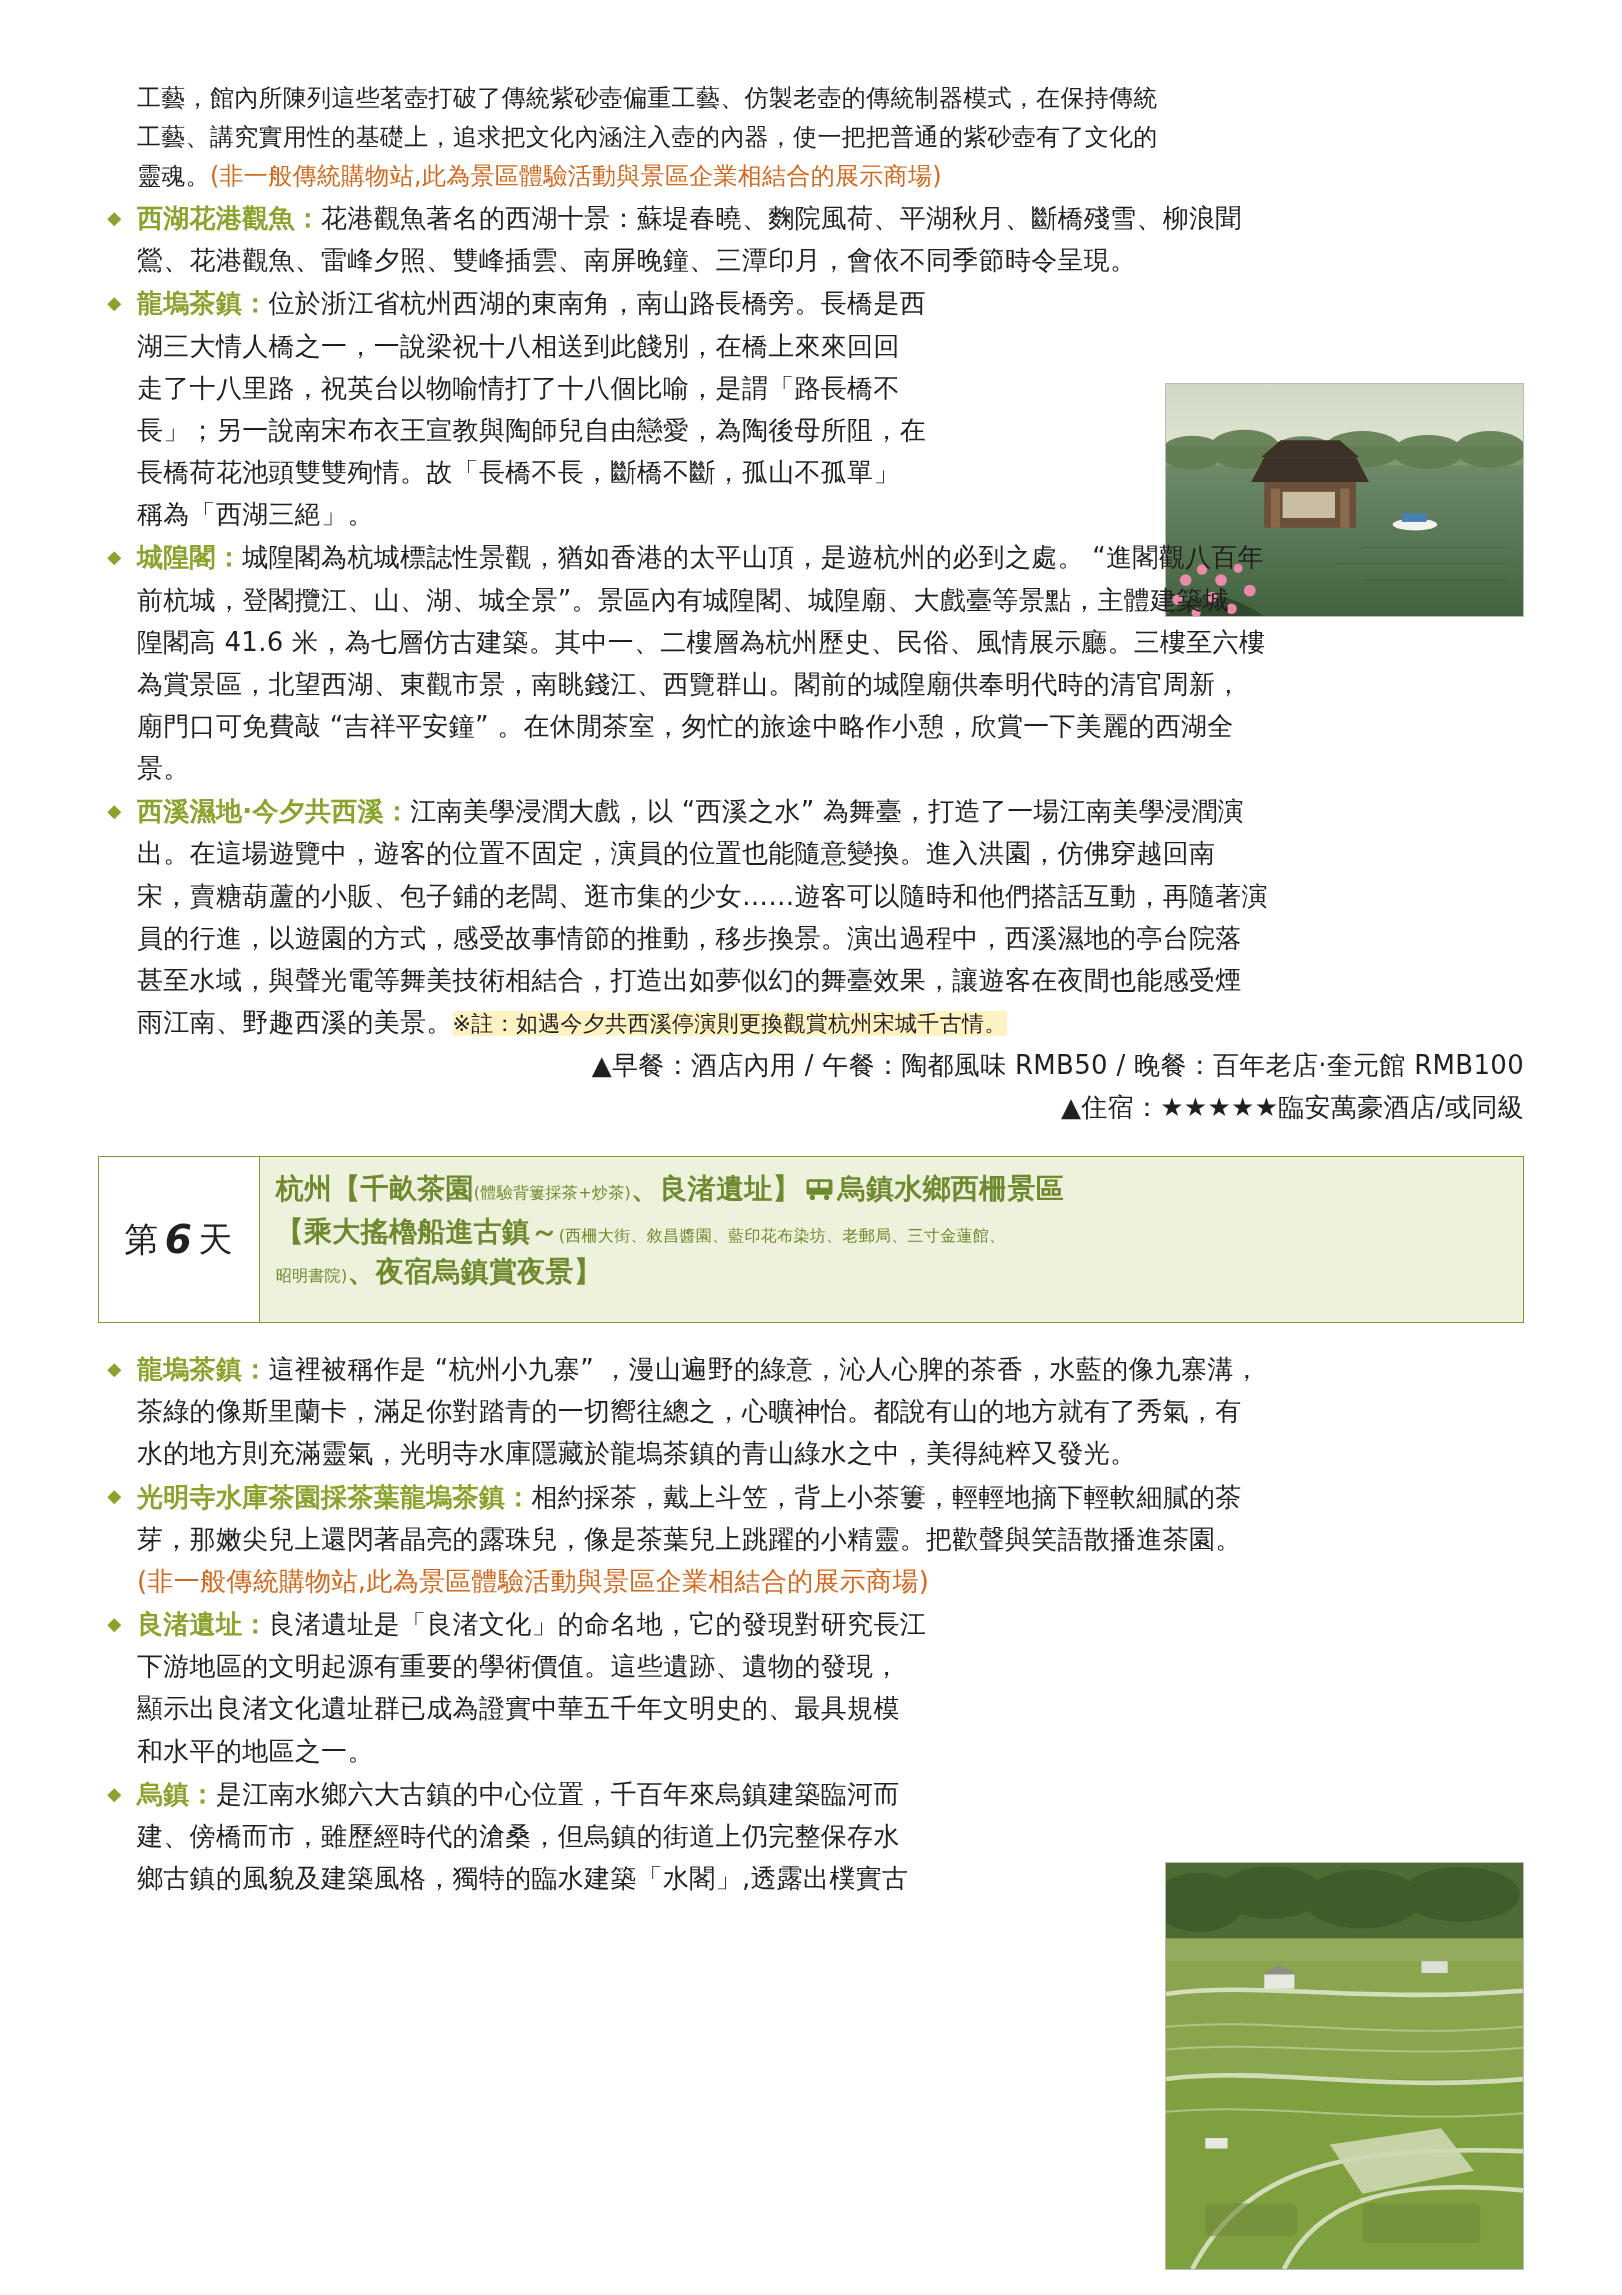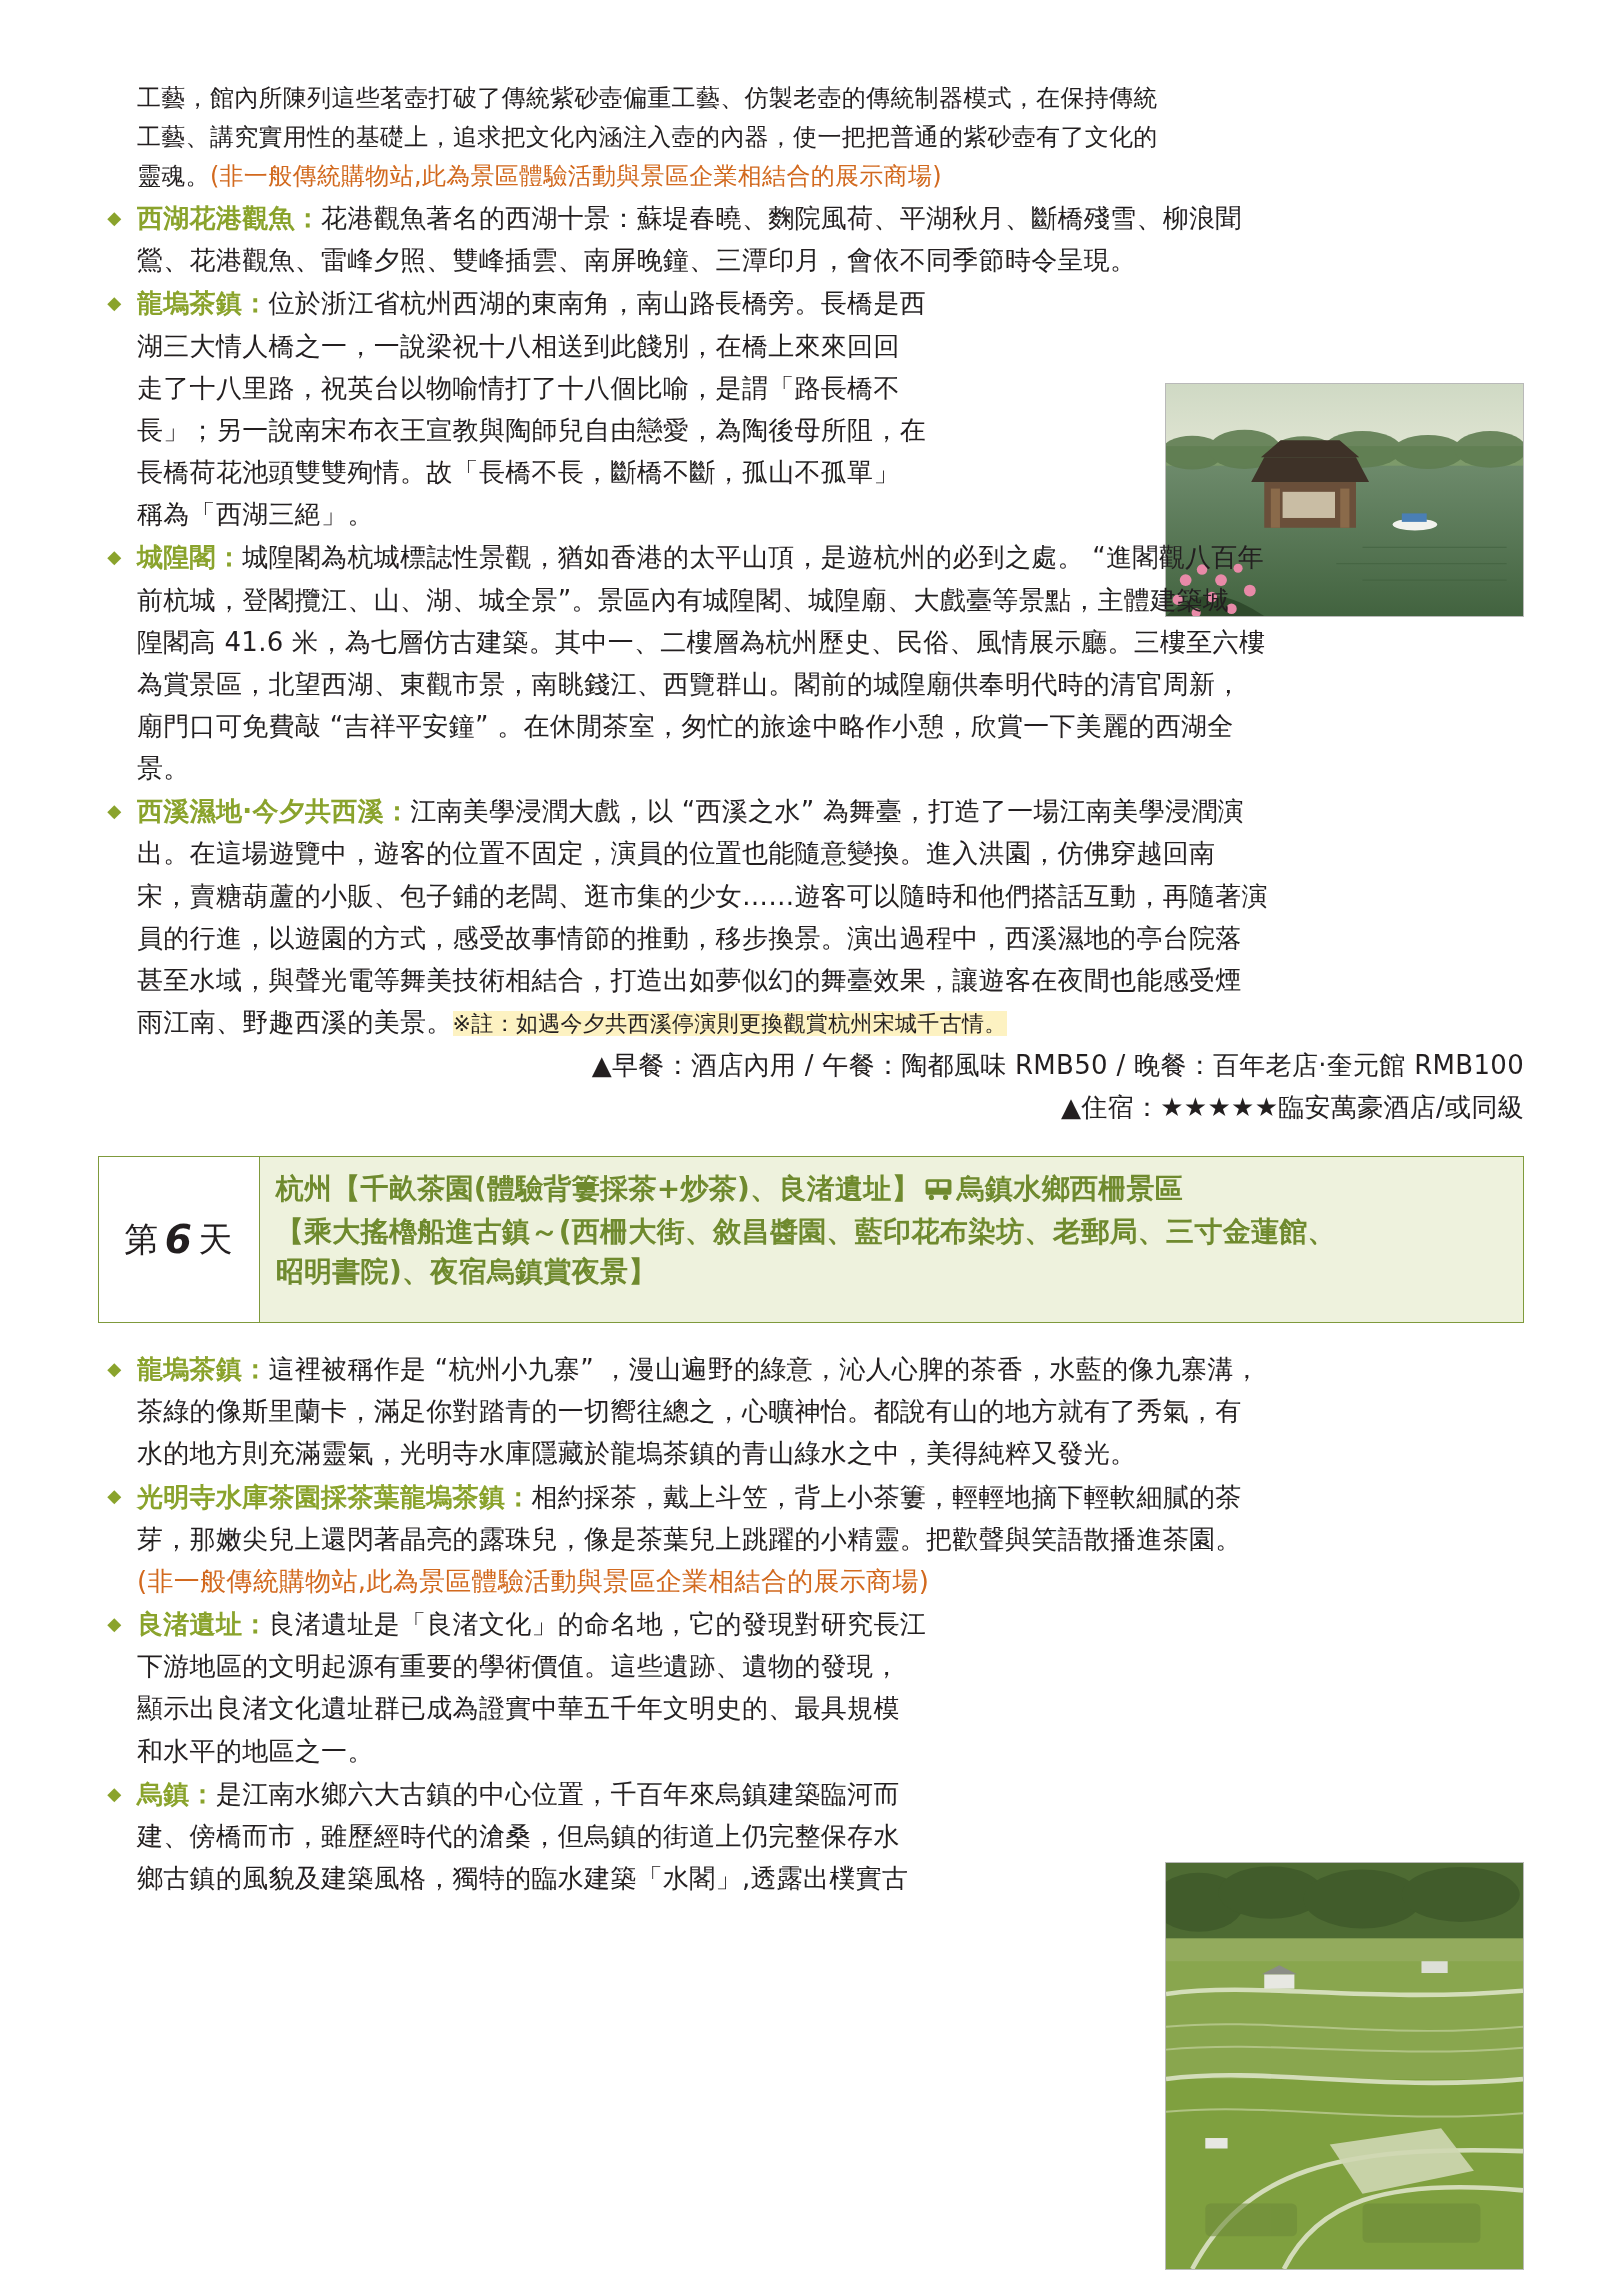--- a/index.html
+++ b/index.html
@@ -135,21 +135,21 @@
   .day-right {
     flex: 1;
     padding: 11.8px 14.4px 11.8px 15.7px;
     color: #6f8a2e;
     font-weight: bold;
     font-size: 28px;
     line-height: 1.44;
     letter-spacing: 0.3px;
   }
   .day-right .dl { display: block; }
-  .sub { font-size: 28px; font-weight: bold; }
+  .sub { font-size: 16px; font-weight: normal; }
   .bus-icon {
     display: inline-block;
     vertical-align: -2.6px;
     margin: 0 3.9px;
   }
 
   .after-day { margin-top: 25px; }
 
   
   .wrap-right { padding-right: 393px; }

